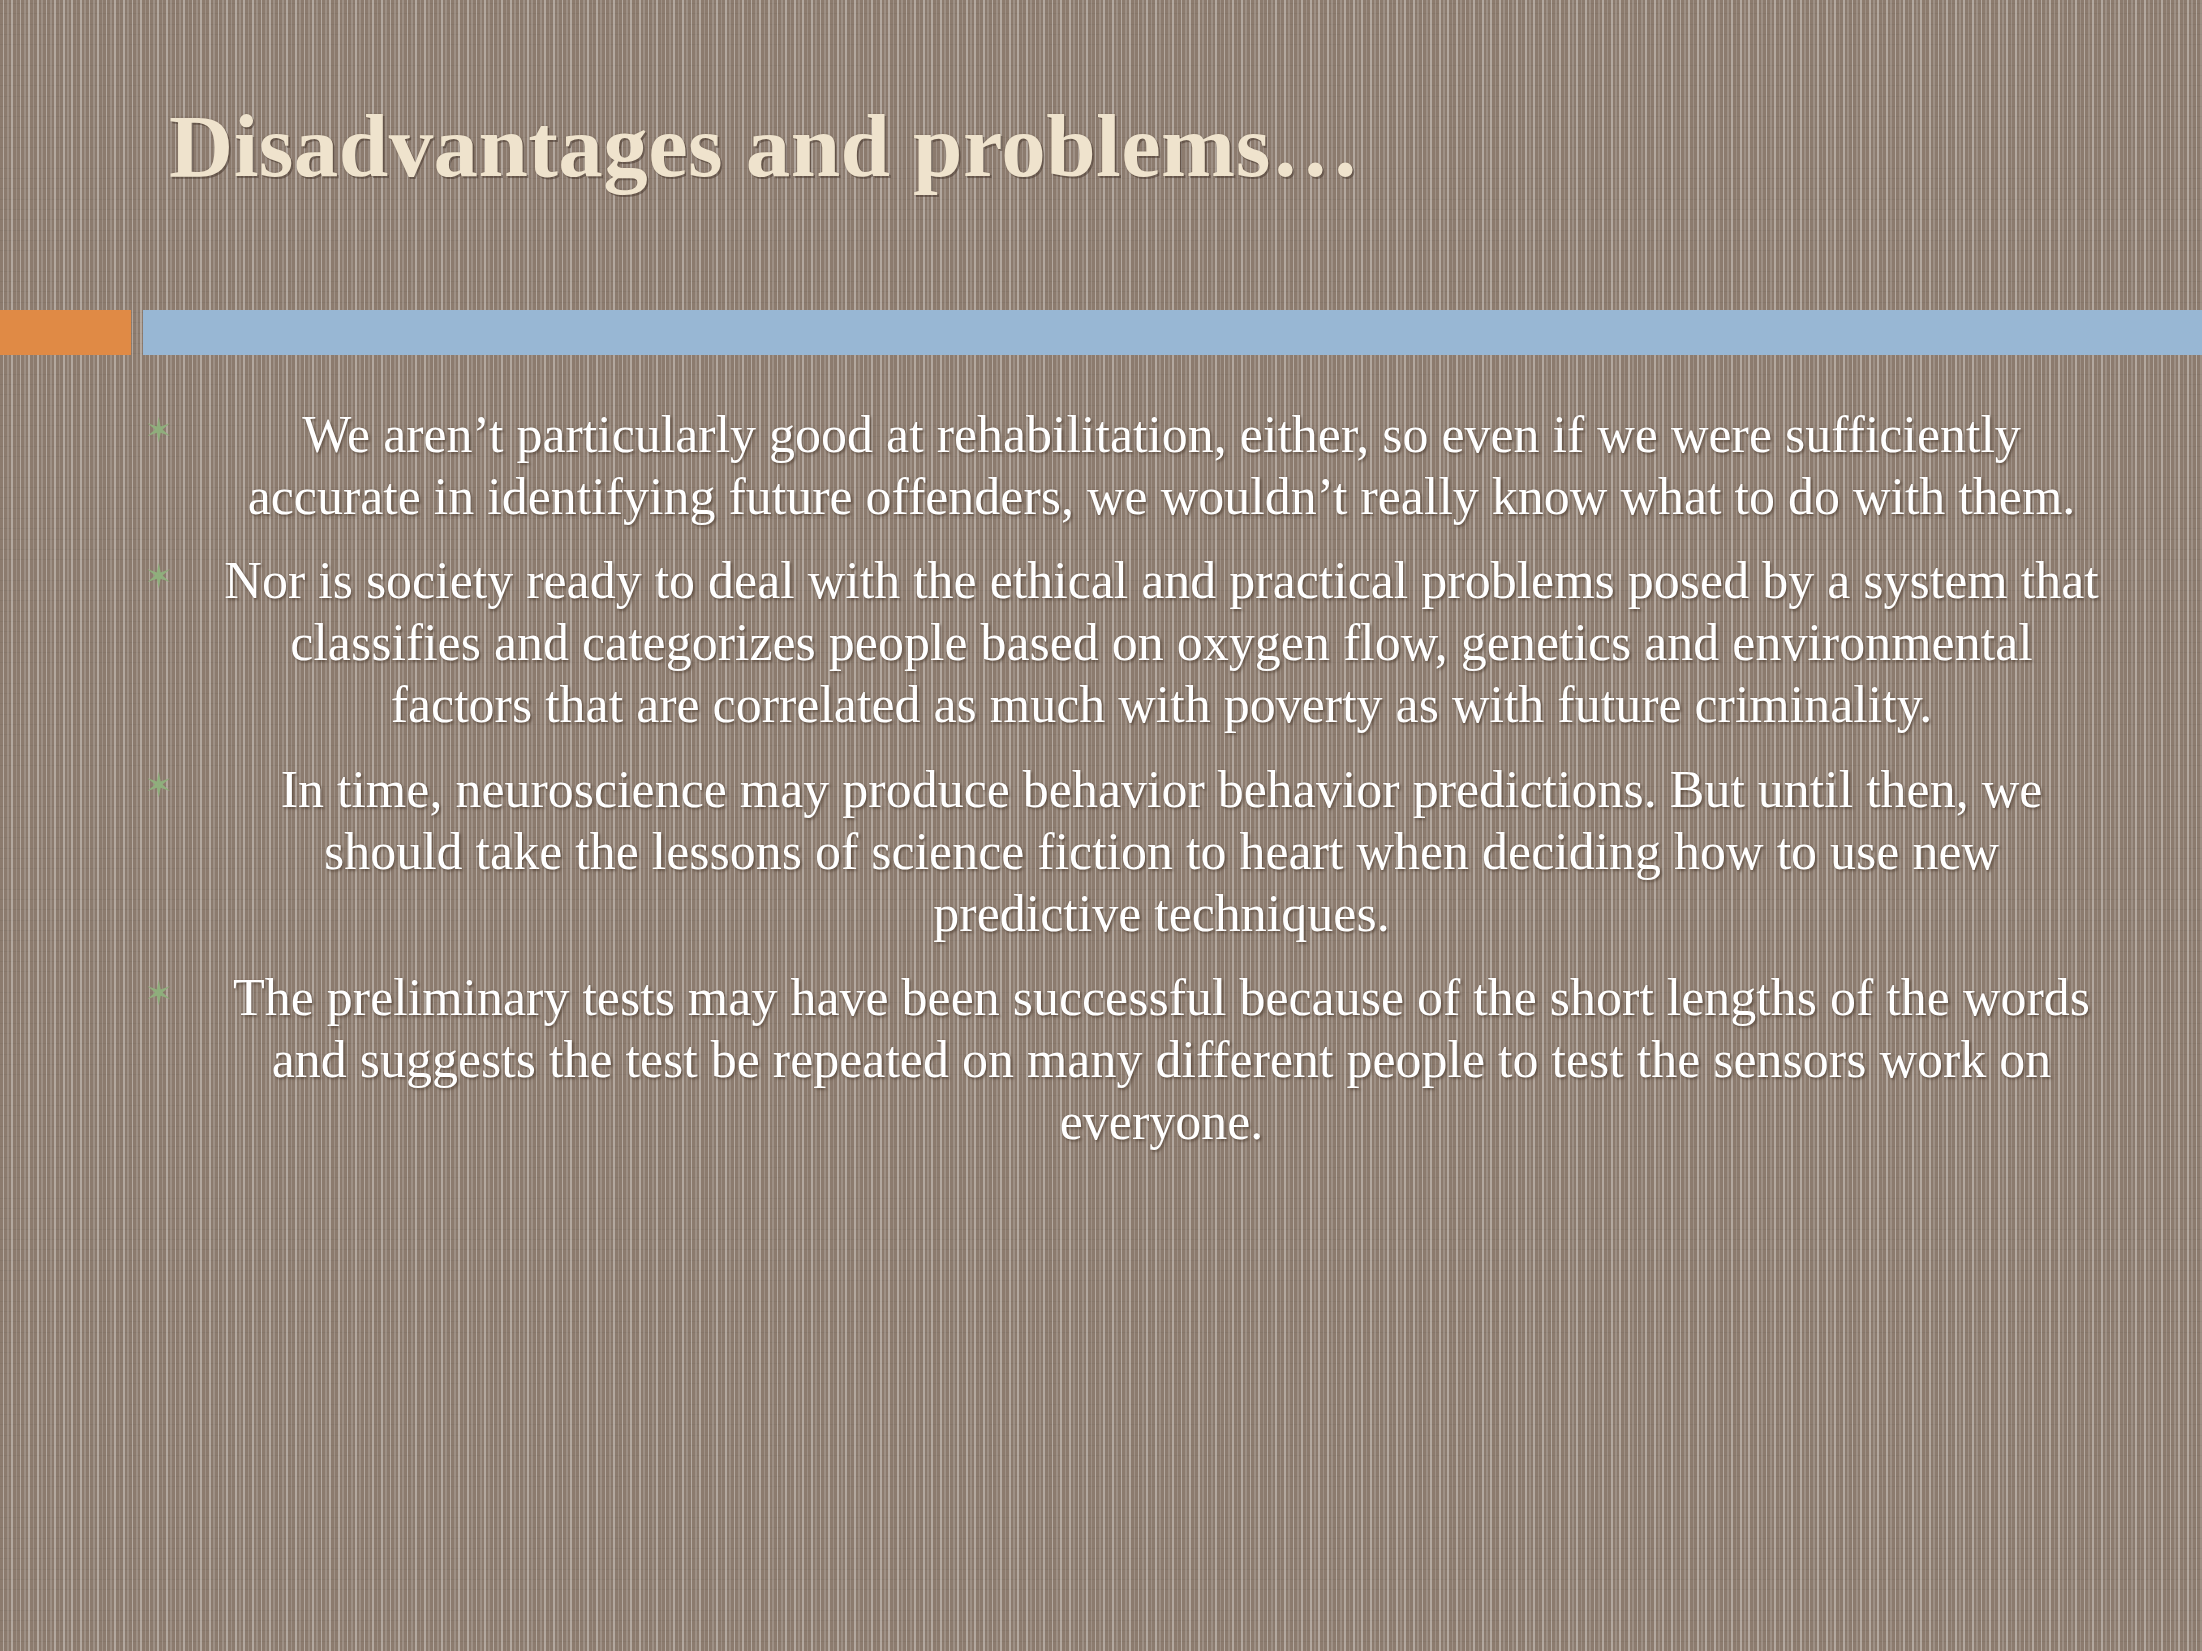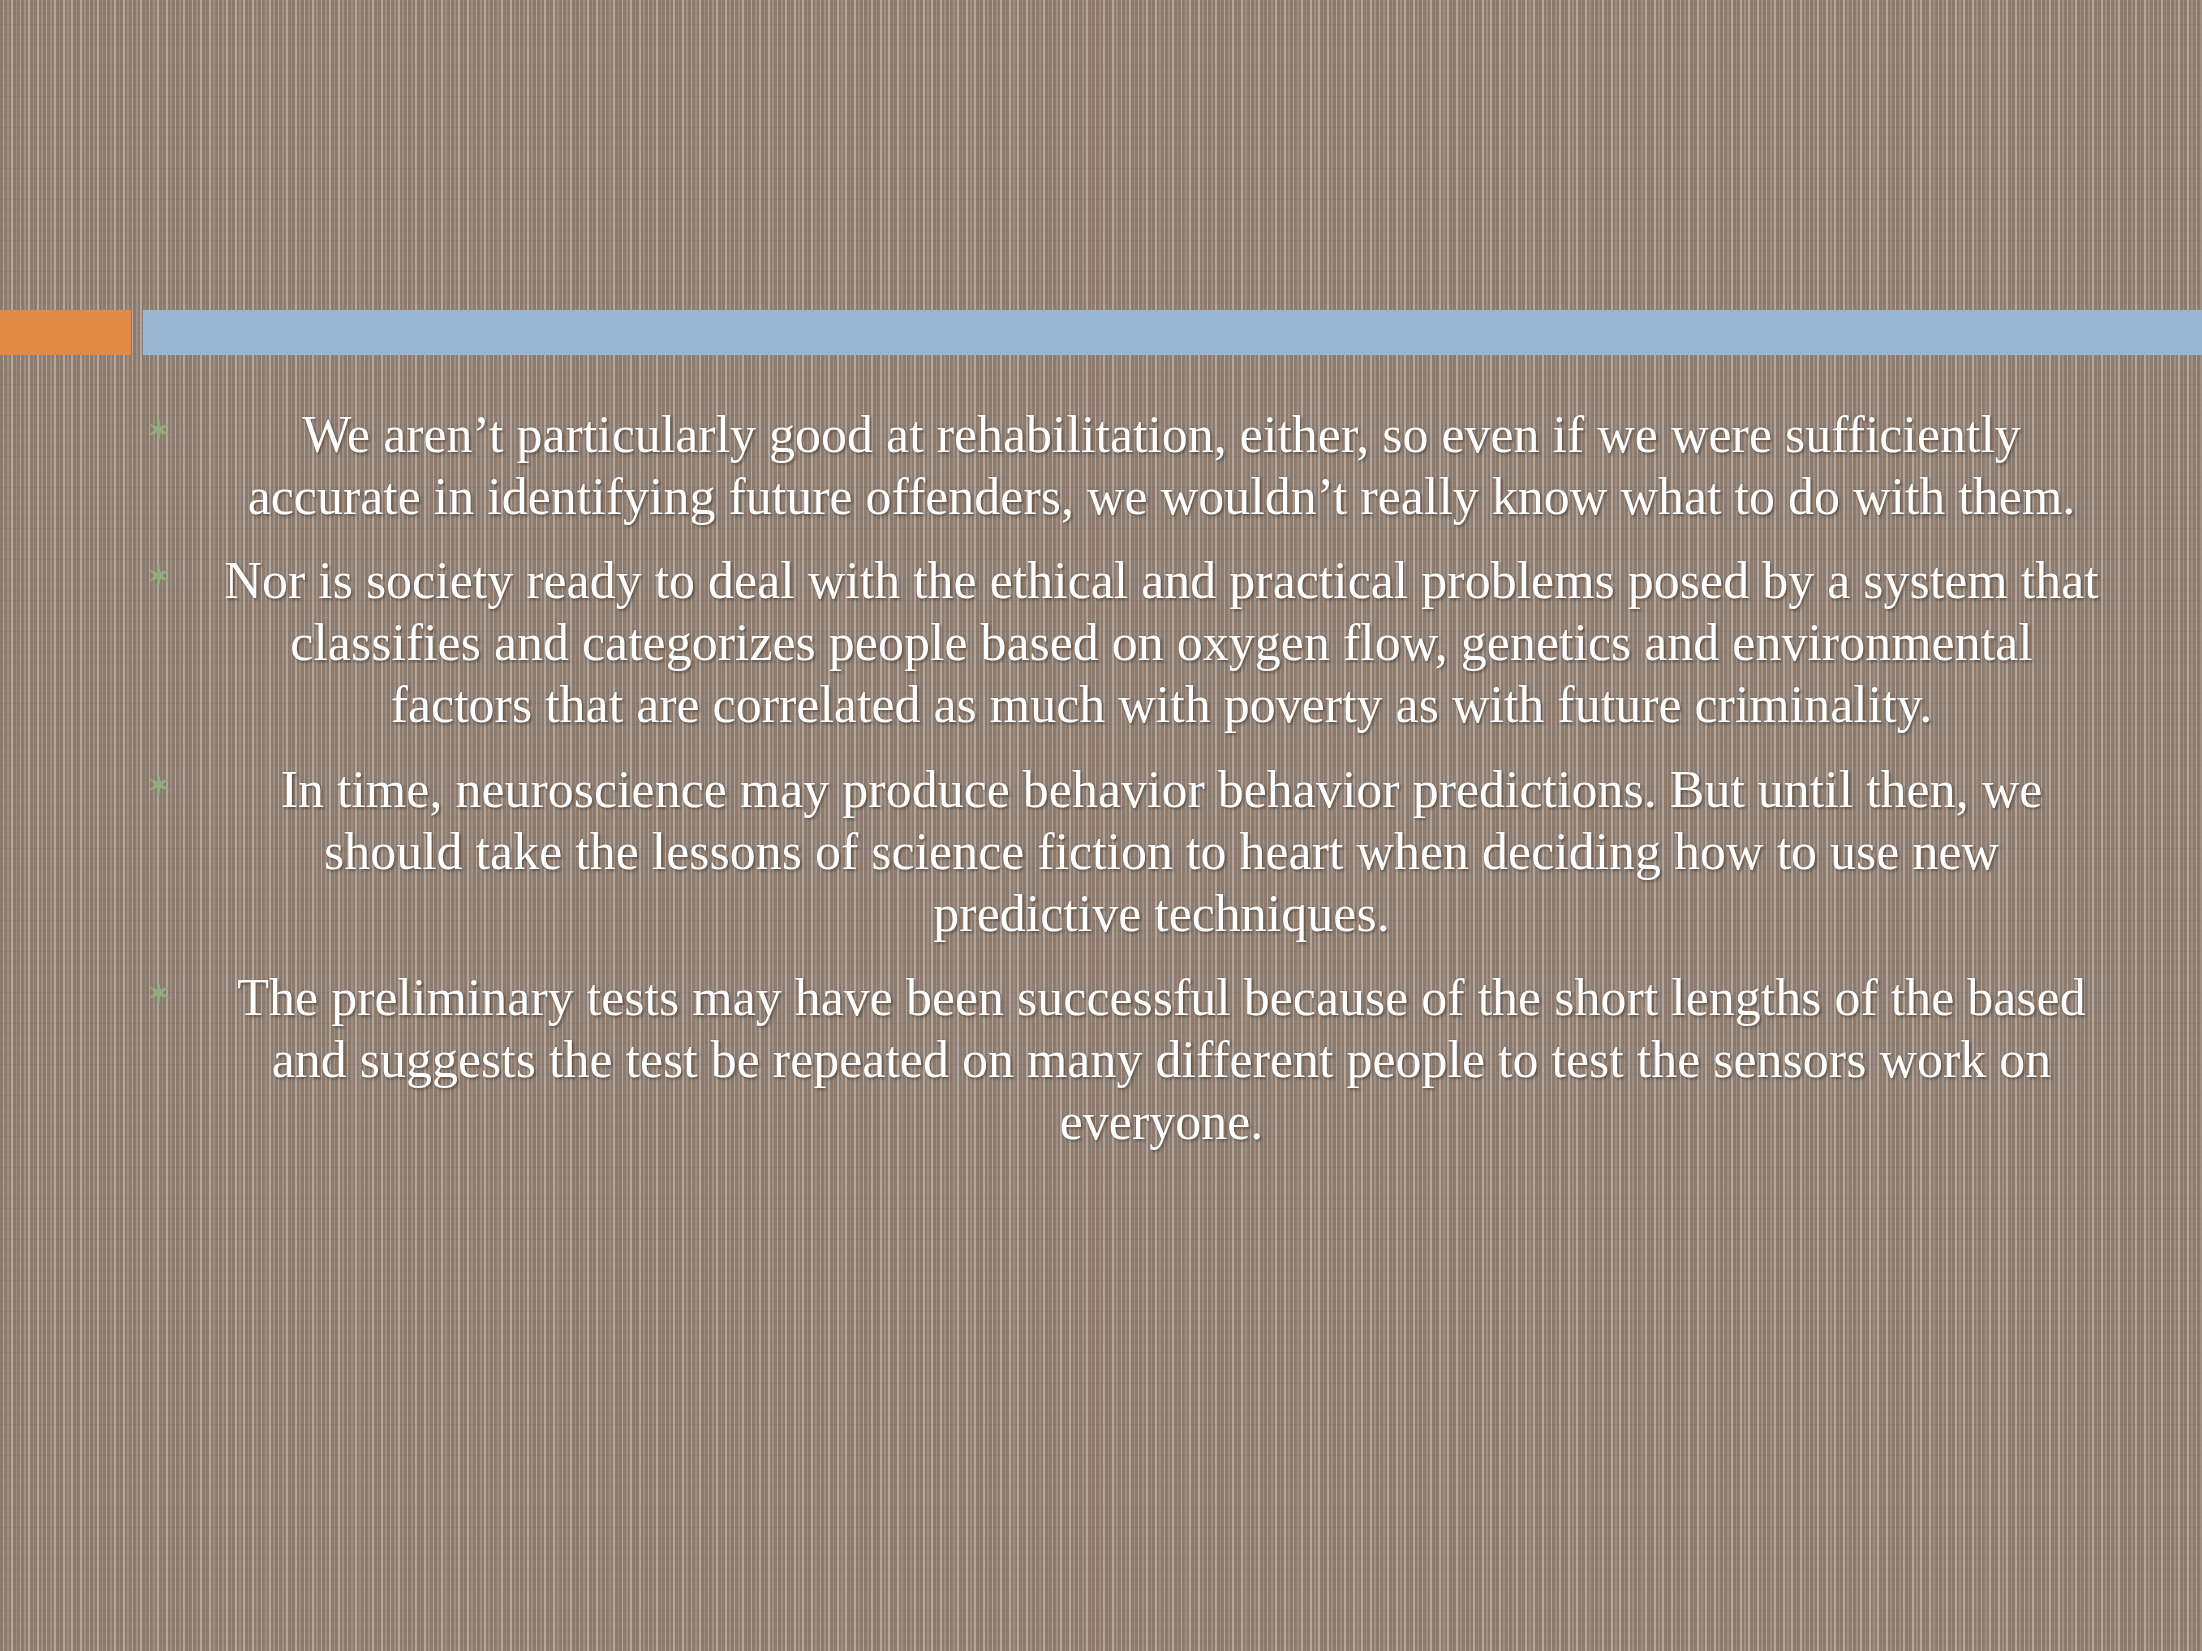--- a/index.html
+++ b/index.html
@@ -128,20 +128,23 @@
   .bullet .text {
     display: block;
     text-align: center;
   }
 </style>
 </head>
 <body>
 
 <div class="slide">
 
+  <div class="title-area">
+    <div class="slide-title">Disadvantages and problems…</div>
+  </div>
 
   <div class="divider">
     <div class="accent"></div>
     <div class="bar"></div>
   </div>
 
   <div class="body-area">
 
     <div class="bullet">
       <span class="marker">✶</span>
@@ -153,18 +156,18 @@
       <span class="text">Nor is society ready to deal with the ethical and practical problems posed by a system that classifies and categorizes people based on oxygen flow, genetics and environmental factors that are correlated as much with poverty as with future criminality.</span>
     </div>
 
     <div class="bullet">
       <span class="marker">✶</span>
       <span class="text">In time, neuroscience may produce behavior behavior predictions. But until then, we should take the lessons of science fiction to heart when deciding how to use new predictive techniques.</span>
     </div>
 
     <div class="bullet">
       <span class="marker">✶</span>
-      <span class="text">The preliminary tests may have been successful because of the short lengths of the based and suggests the test be repeated on many different people to test the sensors work on everyone.</span>
+      <span class="text">The preliminary tests may have been successful because of the short lengths of the words and suggests the test be repeated on many different people to test the sensors work on everyone.</span>
     </div>
 
   </div>
 </div>
 
 
 </body></html>

